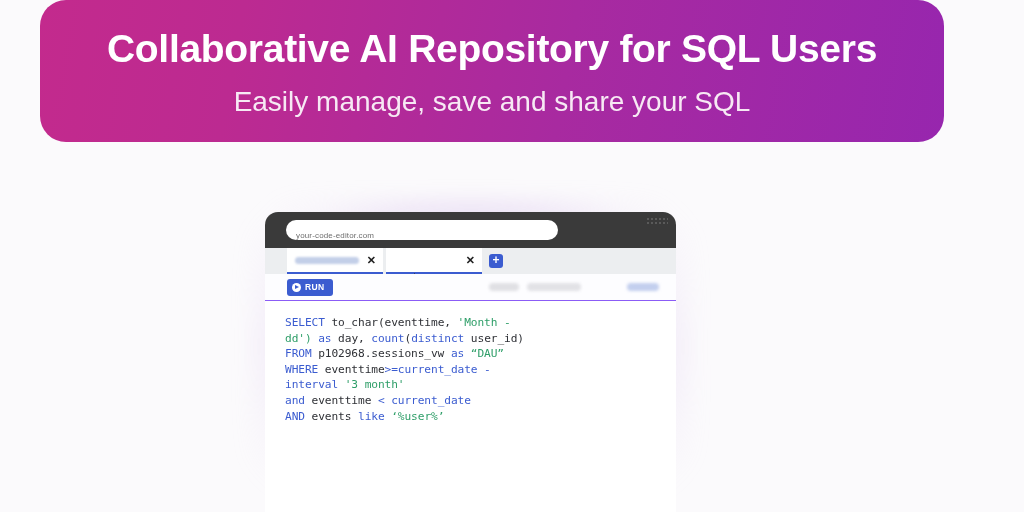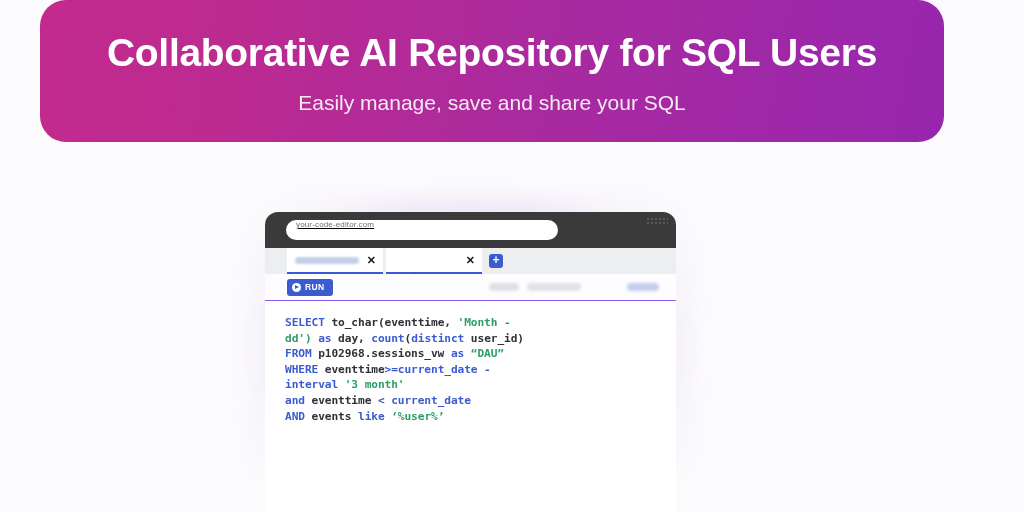--- a/index.html
+++ b/index.html
@@ -36,21 +36,21 @@
     font-size: 39px;
     font-weight: bold;
     letter-spacing: -0.3px;
     line-height: 1.1;
     text-align: center;
     margin: 0;
     white-space: nowrap;
   }
   .banner-sub {
     color: #f7e9f4;
-    font-size: 21px;
+    font-size: 28px;
     font-weight: 400;
     line-height: 1.1;
     text-align: center;
     margin: 16px 0 0 0;
     white-space: nowrap;
   }
 
   
   .mock-glow {
     position: absolute;
@@ -81,24 +81,23 @@
     align-items: center;
     padding-left: 21px;
     position: relative;
   }
   .urlbar {
     width: 272px;
     height: 20px;
     border-radius: 11px;
     background: #ffffff;
     display: flex;
-    align-items: flex-start;
+    align-items: flex-end;
     padding-left: 10px;
     box-sizing: border-box;
-    text-decoration: underline;
   }
   .urlbar span {
     font-size: 8px;
     color: #6e6e6e;
     letter-spacing: 0.15px;
   }
   .chrome-dots {
     position: absolute;
     right: 8px;
     top: 5px;
@@ -214,21 +213,20 @@
 
   
   .code {
     padding: 14px 0 0 20px;
     font-family: "DejaVu Sans Mono", monospace;
     font-size: 11.2px;
     line-height: 15.6px;
     color: #2f3136;
     white-space: pre-wrap;
     letter-spacing: -0.1px;
-    font-weight: bold;
   }
   .kw  { color: #3b5cd0; }
   .str { color: #2e9e68; }
   .fn  { color: #2f3136; }
   .op  { color: #3b5cd0; }
 </style>
 </head>
 <body>
 
 <div class="banner">

